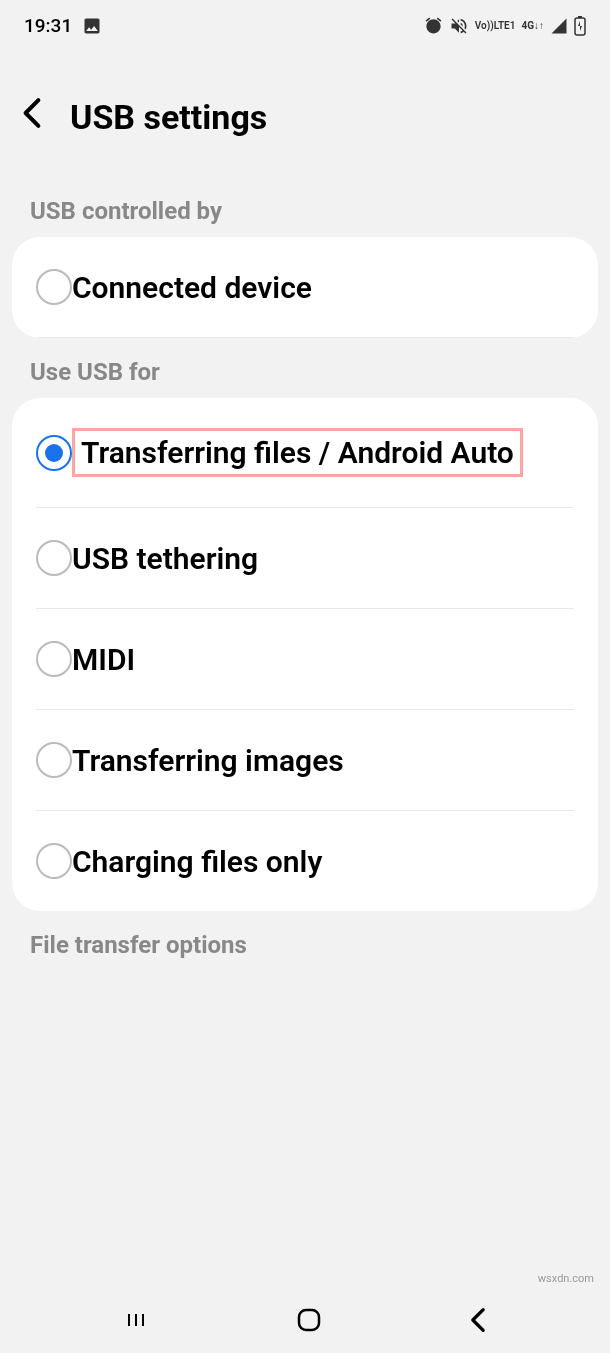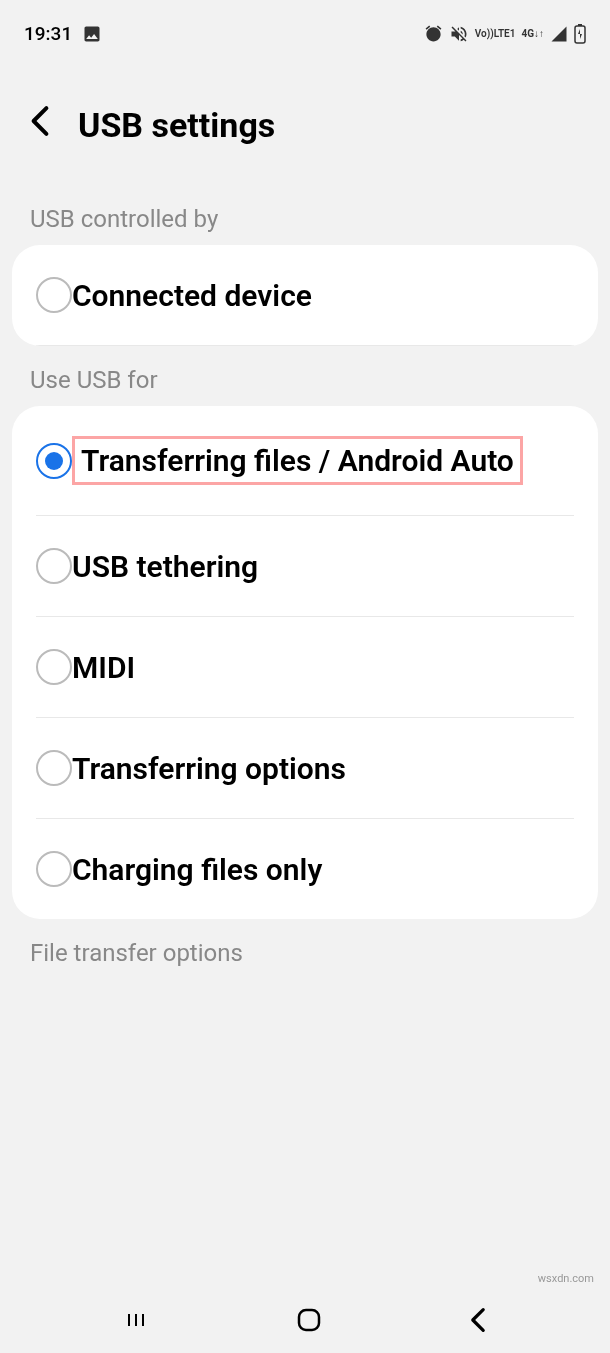--- a/index.html
+++ b/index.html
@@ -14,21 +14,21 @@
       height: 1353px;
       background: #f2f2f2;
       position: relative;
       overflow: hidden;
     }
     
     .status-bar {
       display: flex;
       justify-content: space-between;
       align-items: center;
-      padding: 22px 24px 10px;
+      padding: 14px 24px 10px;
       font-size: 19px;
       font-weight: 500;
       color: #000;
     }
     
     .status-left {
       display: flex;
       align-items: center;
       gap: 10px;
     }
@@ -40,42 +40,42 @@
     }
     
     .status-icon {
       display: inline-flex;
       align-items: center;
     }
     
     .header {
       display: flex;
       align-items: center;
-      padding: 50px 30px 40px;
+      padding: 50px 22px 40px;
       gap: 28px;
     }
     
     .back-arrow {
       font-size: 32px;
       font-weight: 300;
       color: #000;
       cursor: pointer;
     }
     
     .header-title {
       font-size: 34px;
       font-weight: 700;
       color: #000;
     }
     
     .section-label {
       font-size: 24px;
       color: #888;
       padding: 20px 30px 12px;
-      font-weight: 400;
+      font-weight: 700;
     }
     
     .card {
       background: #fff;
       border-radius: 28px;
       margin: 0 12px;
       overflow: hidden;
     }
     
     .radio-row {
@@ -247,21 +247,21 @@
     <div class="radio-label">USB tethering</div>
   </div>
   <div class="divider"></div>
   <div class="radio-row">
     <div class="radio-outer"></div>
     <div class="radio-label">MIDI</div>
   </div>
   <div class="divider"></div>
   <div class="radio-row">
     <div class="radio-outer"></div>
-    <div class="radio-label">Transferring options</div>
+    <div class="radio-label">Transferring images</div>
   </div>
   <div class="divider"></div>
   <div class="radio-row">
     <div class="radio-outer"></div>
     <div class="radio-label">Charging files only</div>
   </div>
 </div>
 
 <div class="section-label">File transfer options</div>
 

